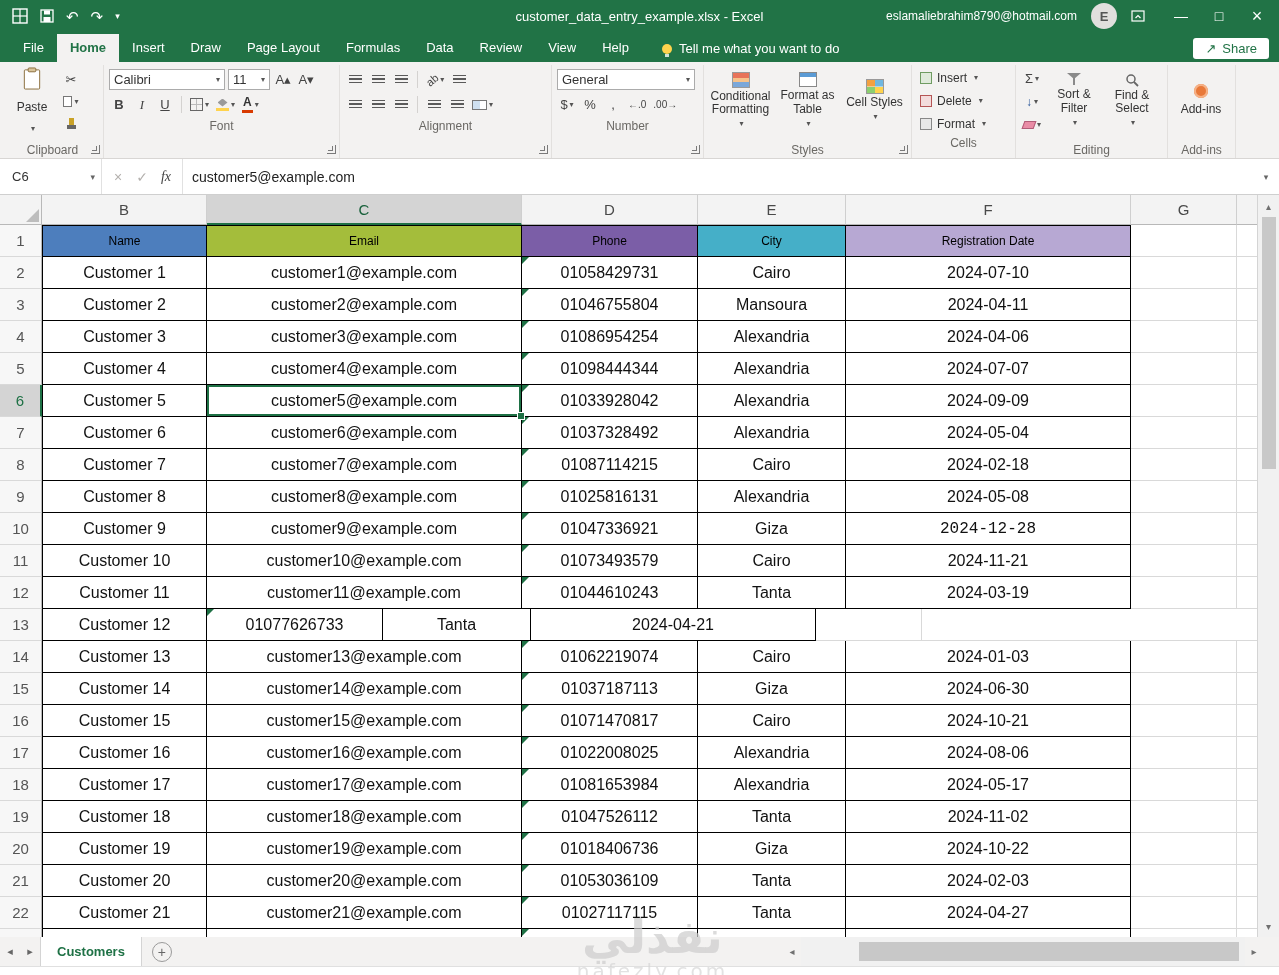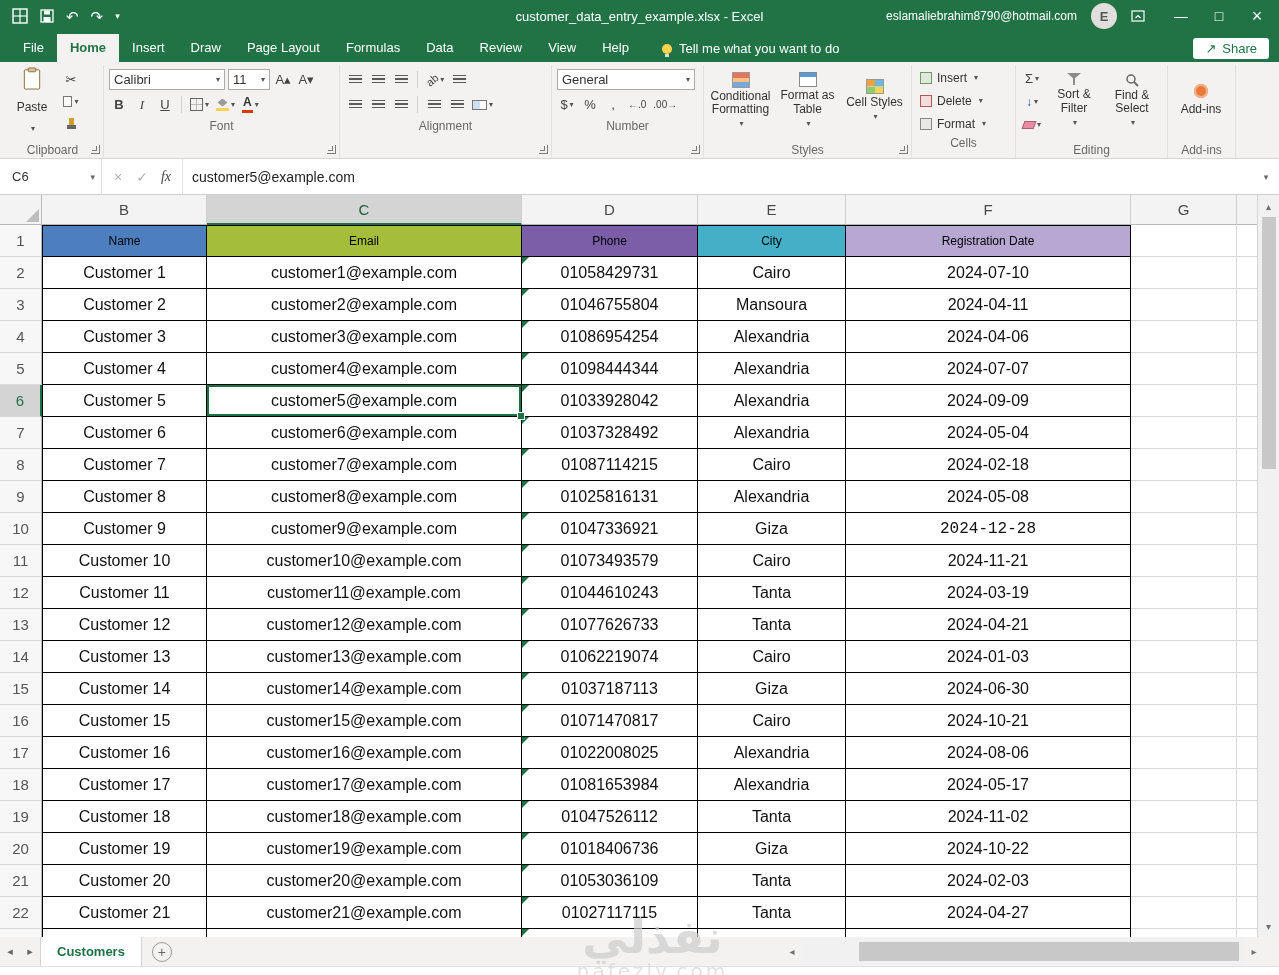--- a/index.html
+++ b/index.html
@@ -618,21 +618,20 @@
         <div class="tcell" style="width: 315px;">customer11@example.com</div>
         <div class="tcell err" style="width: 176px;">01044610243</div>
         <div class="tcell" style="width: 148px;">Tanta</div>
         <div class="tcell" style="width: 285px;">2024-03-19</div>
         <div class="gcell" style="width: 106px;"></div>
         <div class="gfill"></div>
       </div>
       <div class="grow">
         <div class="rowhdr">13</div>
         <div class="tcell first" style="width: 165px;">Customer 12</div>
-        <div class="tcell" style="width: 315px;">customer12@example.com</div>
         <div class="tcell err" style="width: 176px;">01077626733</div>
         <div class="tcell" style="width: 148px;">Tanta</div>
         <div class="tcell" style="width: 285px;">2024-04-21</div>
         <div class="gcell" style="width: 106px;"></div>
         <div class="gfill"></div>
       </div>
       <div class="grow">
         <div class="rowhdr">14</div>
         <div class="tcell first" style="width: 165px;">Customer 13</div>
         <div class="tcell" style="width: 315px;">customer13@example.com</div>

